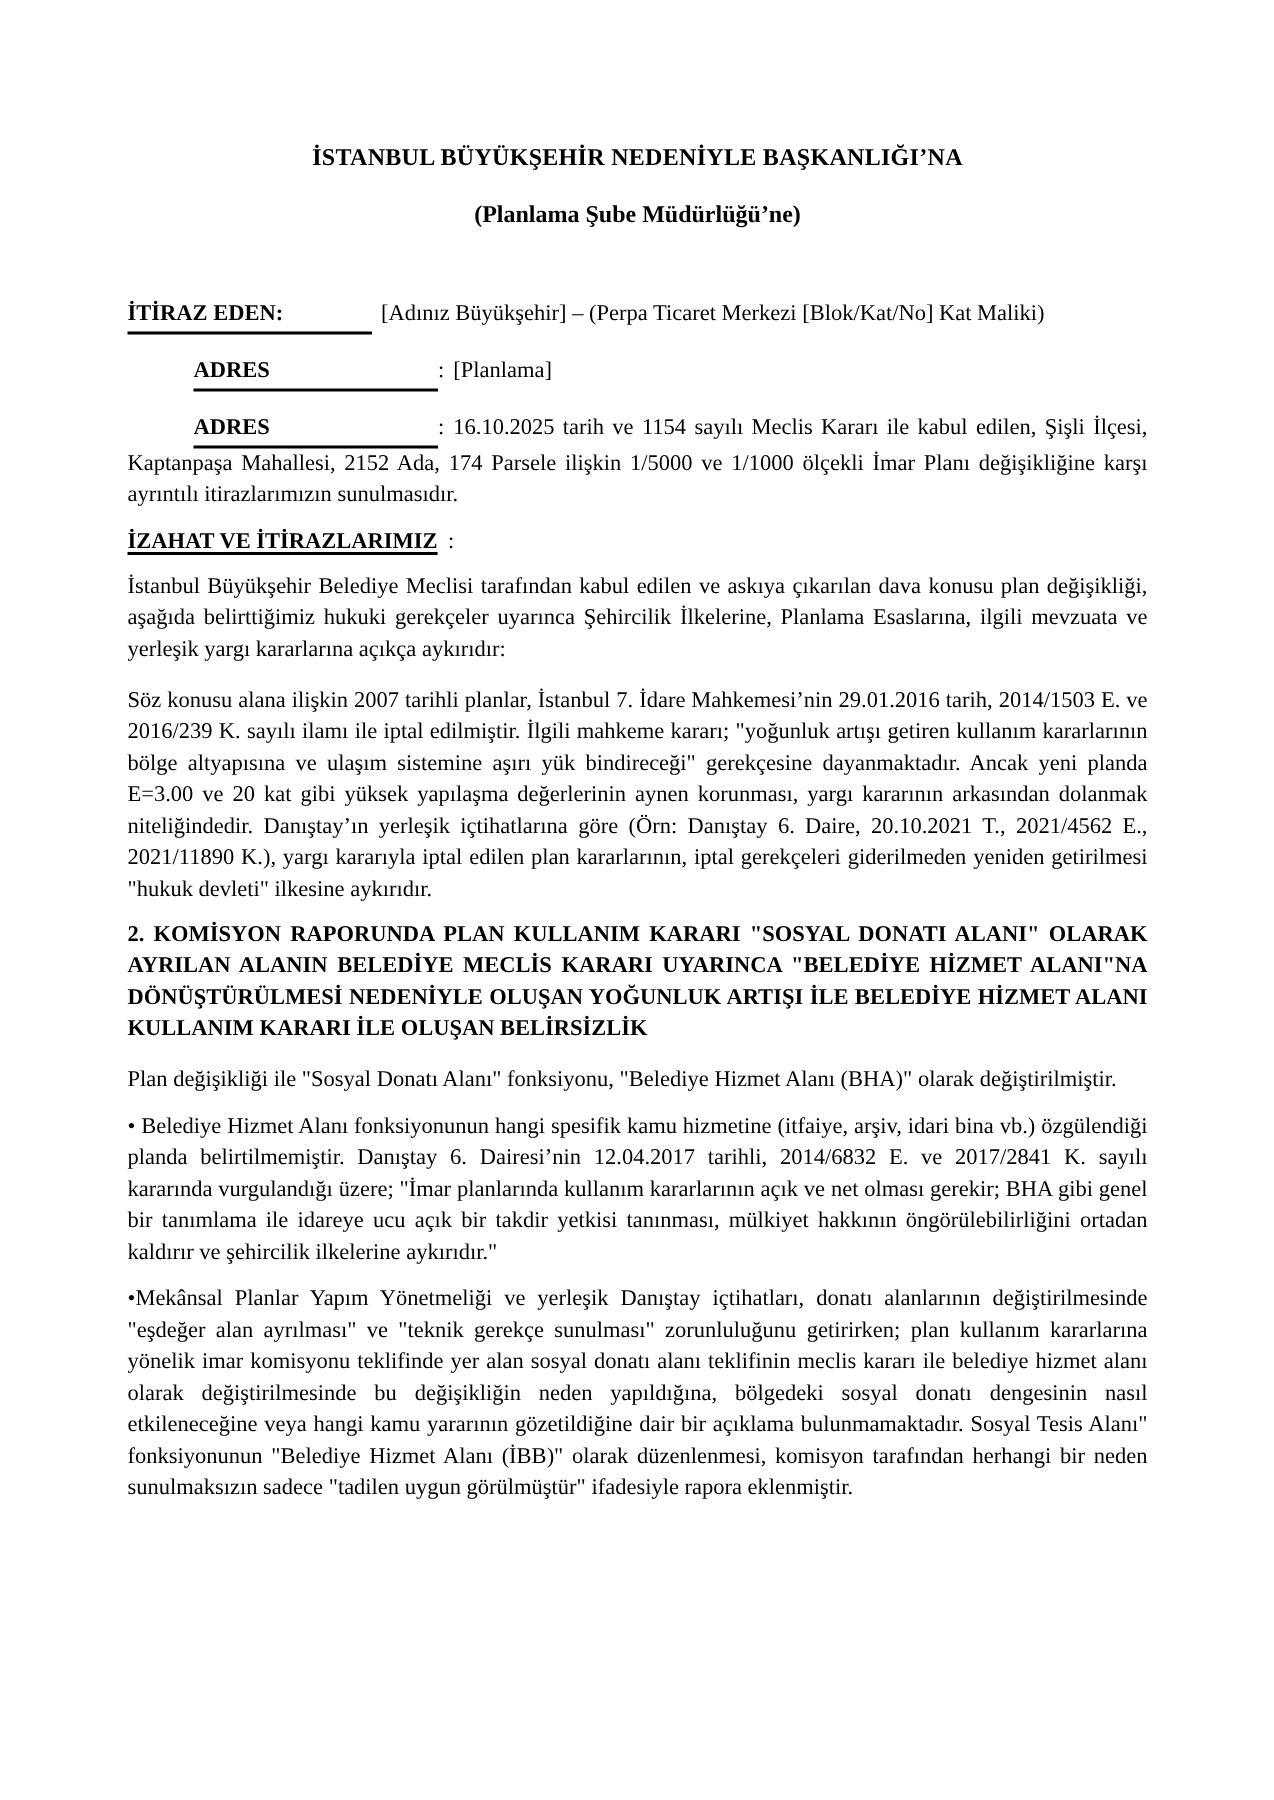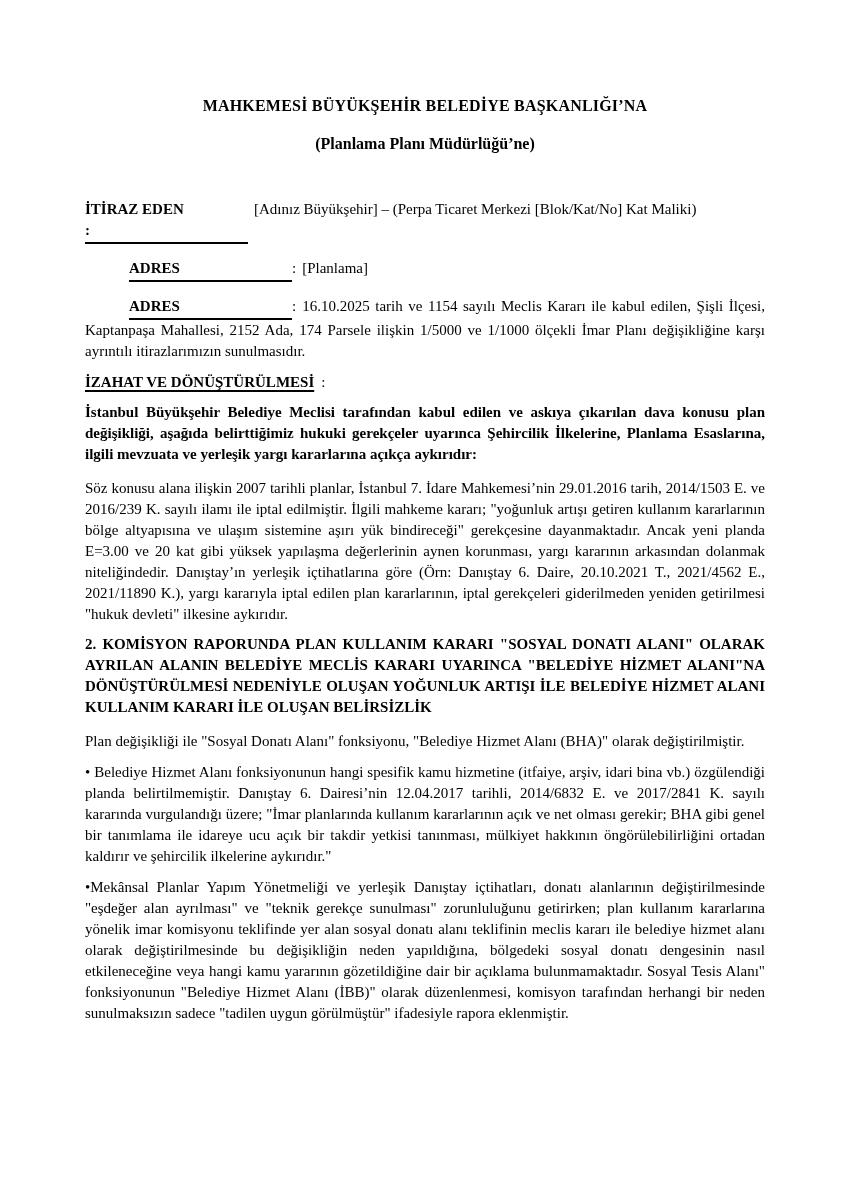--- a/index.html
+++ b/index.html
@@ -41,21 +41,20 @@
   }
   .label-flex {
     display: inline-flex;
     justify-content: flex-start;
     align-items: baseline;
     width: 163px;
     border-bottom: 2px solid #000;
     font-weight: bold;
     padding-bottom: 1px;
     vertical-align: baseline;
-    flex-direction: column;
   }
   .label-block {
     display: inline-block;
     width: 163px;
     border-bottom: 2px solid #000;
     font-weight: bold;
     padding-bottom: 1px;
     vertical-align: baseline;
     margin-left: 44px;
   }
@@ -94,48 +93,47 @@
     font-size: 15px;
     line-height: 21px;
     text-align: justify;
     margin: 0 0 9px 0;
   }
   p.heading-par.h2 {
     margin-bottom: 13px;
   }
   p.intro-par {
     margin-bottom: 13px;
-    font-weight: bold;
   }
 </style>
 </head>
 <body>
 
 <div class="page">
 
-  <p class="doc-title">MAHKEMESİ BÜYÜKŞEHİR BELEDİYE BAŞKANLIĞI’NA</p>
-  <p class="doc-subtitle">(Planlama Planı Müdürlüğü’ne)</p>
+  <p class="doc-title">İSTANBUL BÜYÜKŞEHİR NEDENİYLE BAŞKANLIĞI’NA</p>
+  <p class="doc-subtitle">(Planlama Şube Müdürlüğü’ne)</p>
 
   <div class="field-row">
     <span class="label-flex">
         <span>İTİRAZ EDEN</span>
         <span>:</span>
       </span><span class="value-after">[Adınız Büyükşehir] – (Perpa Ticaret Merkezi [Blok/Kat/No] Kat Maliki)</span>
   </div>
 
   <div class="field-row">
     <span class="label-block">ADRES</span><span class="colon-out">:</span><span class="value-after">[Planlama]</span>
   </div>
 
   <p class="body-par konu-par">
     <span class="label-block">ADRES</span><span class="colon-out">:</span><span class="value-after">16.10.2025 tarih ve 1154 sayılı Meclis Kararı ile kabul edilen, Şişli İlçesi, Kaptanpaşa Mahallesi, 2152 Ada, 174 Parsele ilişkin 1/5000 ve 1/1000 ölçekli İmar Planı değişikliğine karşı ayrıntılı itirazlarımızın sunulmasıdır.</span>
   </p>
 
   <div class="sec-label-row">
-    <span class="underlined-bold">İZAHAT VE DÖNÜŞTÜRÜLMESİ</span><span class="izahat-colon">:</span>
+    <span class="underlined-bold">İZAHAT VE İTİRAZLARIMIZ</span><span class="izahat-colon">:</span>
   </div>
 
   <p class="body-par intro-par">İstanbul Büyükşehir Belediye Meclisi tarafından kabul edilen ve askıya çıkarılan dava konusu plan değişikliği, aşağıda belirttiğimiz hukuki gerekçeler uyarınca Şehircilik İlkelerine, Planlama Esaslarına, ilgili mevzuata ve yerleşik yargı kararlarına açıkça aykırıdır:</p>
 
 
   <p class="body-par" style="margin-bottom:9px;">Söz konusu alana ilişkin 2007 tarihli planlar, İstanbul 7. İdare Mahkemesi’nin 29.01.2016 tarih, 2014/1503 E. ve 2016/239 K. sayılı ilamı ile iptal edilmiştir. İlgili mahkeme kararı; "yoğunluk artışı getiren kullanım kararlarının bölge altyapısına ve ulaşım sistemine aşırı yük bindireceği" gerekçesine dayanmaktadır. Ancak yeni planda E=3.00 ve 20 kat gibi yüksek yapılaşma değerlerinin aynen korunması, yargı kararının arkasından dolanmak niteliğindedir. Danıştay’ın yerleşik içtihatlarına göre (Örn: Danıştay 6. Daire, 20.10.2021 T., 2021/4562 E., 2021/11890 K.), yargı kararıyla iptal edilen plan kararlarının, iptal gerekçeleri giderilmeden yeniden getirilmesi "hukuk devleti" ilkesine aykırıdır.</p>
 
   <p class="heading-par h2">2. KOMİSYON RAPORUNDA PLAN KULLANIM KARARI "SOSYAL DONATI ALANI" OLARAK AYRILAN ALANIN BELEDİYE MECLİS KARARI UYARINCA  "BELEDİYE HİZMET ALANI"NA DÖNÜŞTÜRÜLMESİ NEDENİYLE OLUŞAN YOĞUNLUK ARTIŞI İLE BELEDİYE HİZMET ALANI KULLANIM KARARI İLE OLUŞAN BELİRSİZLİK</p>
 
   <p class="body-par">Plan değişikliği ile "Sosyal Donatı Alanı" fonksiyonu, "Belediye Hizmet Alanı (BHA)" olarak değiştirilmiştir.</p>

